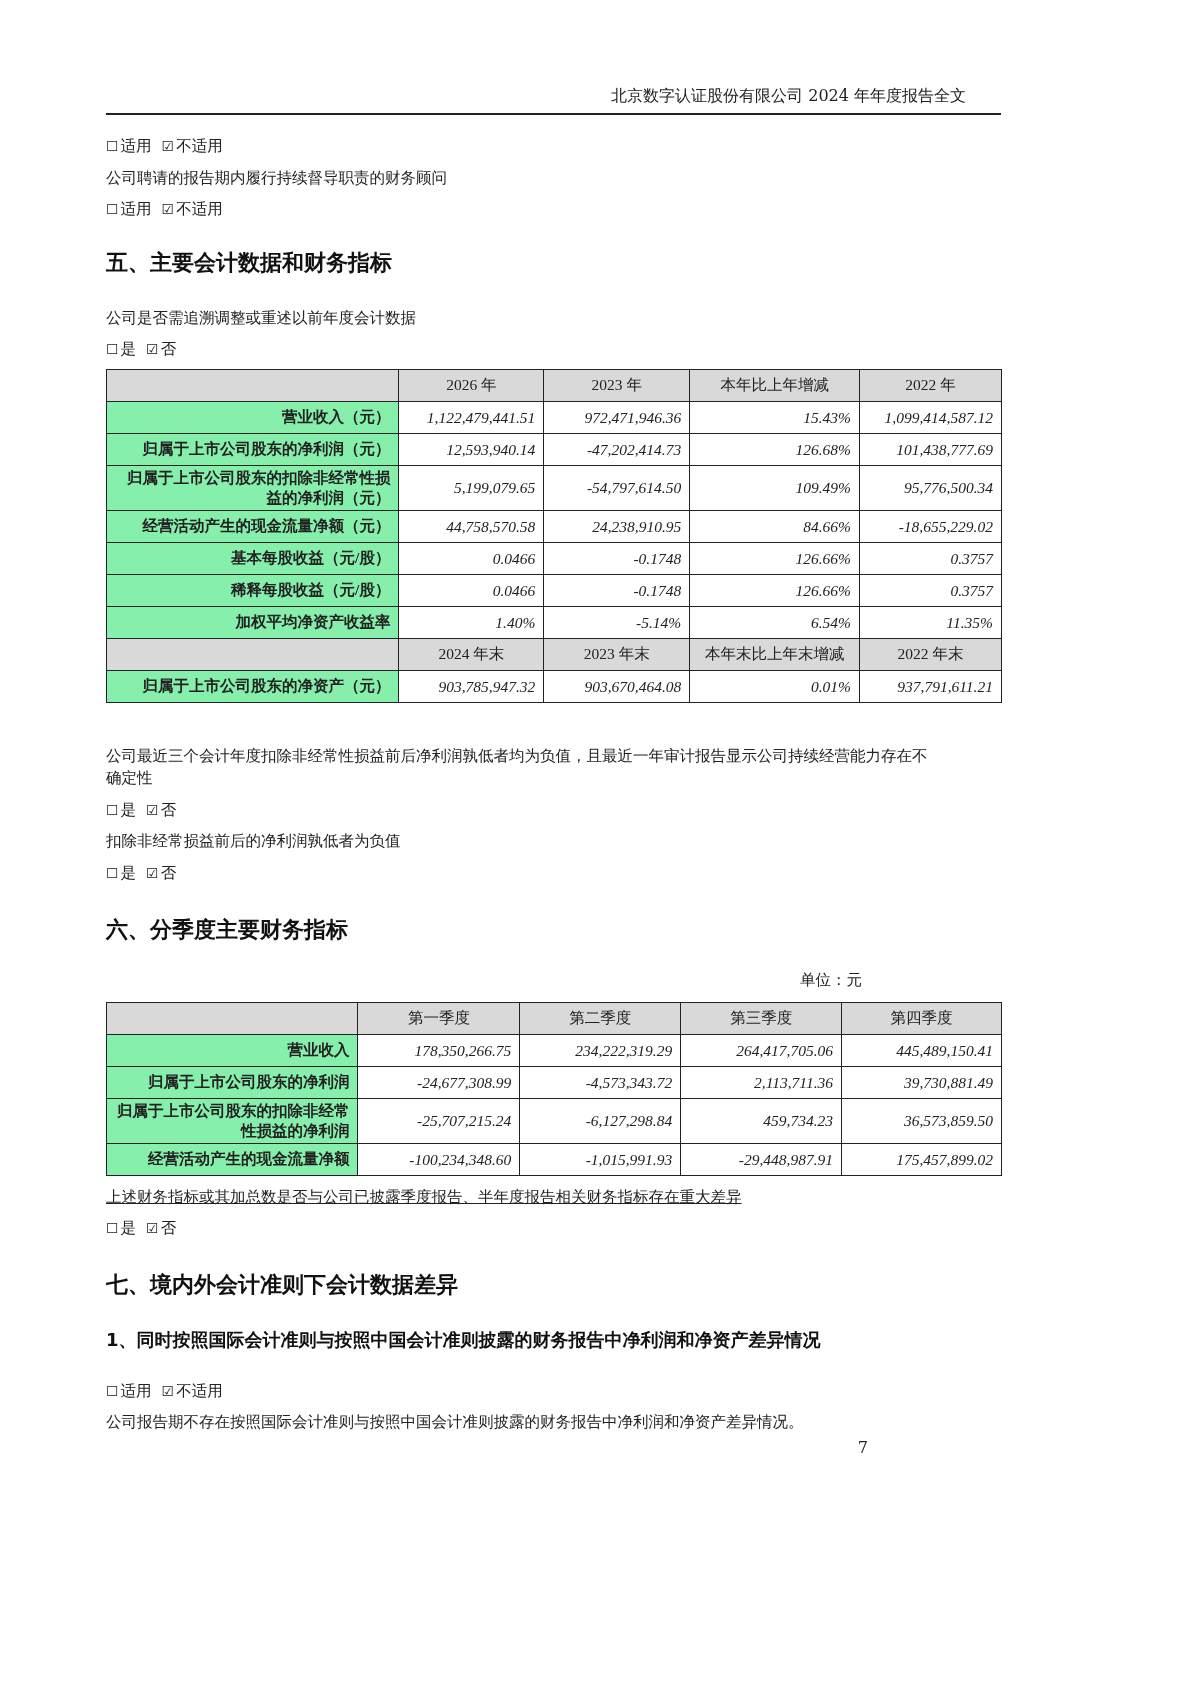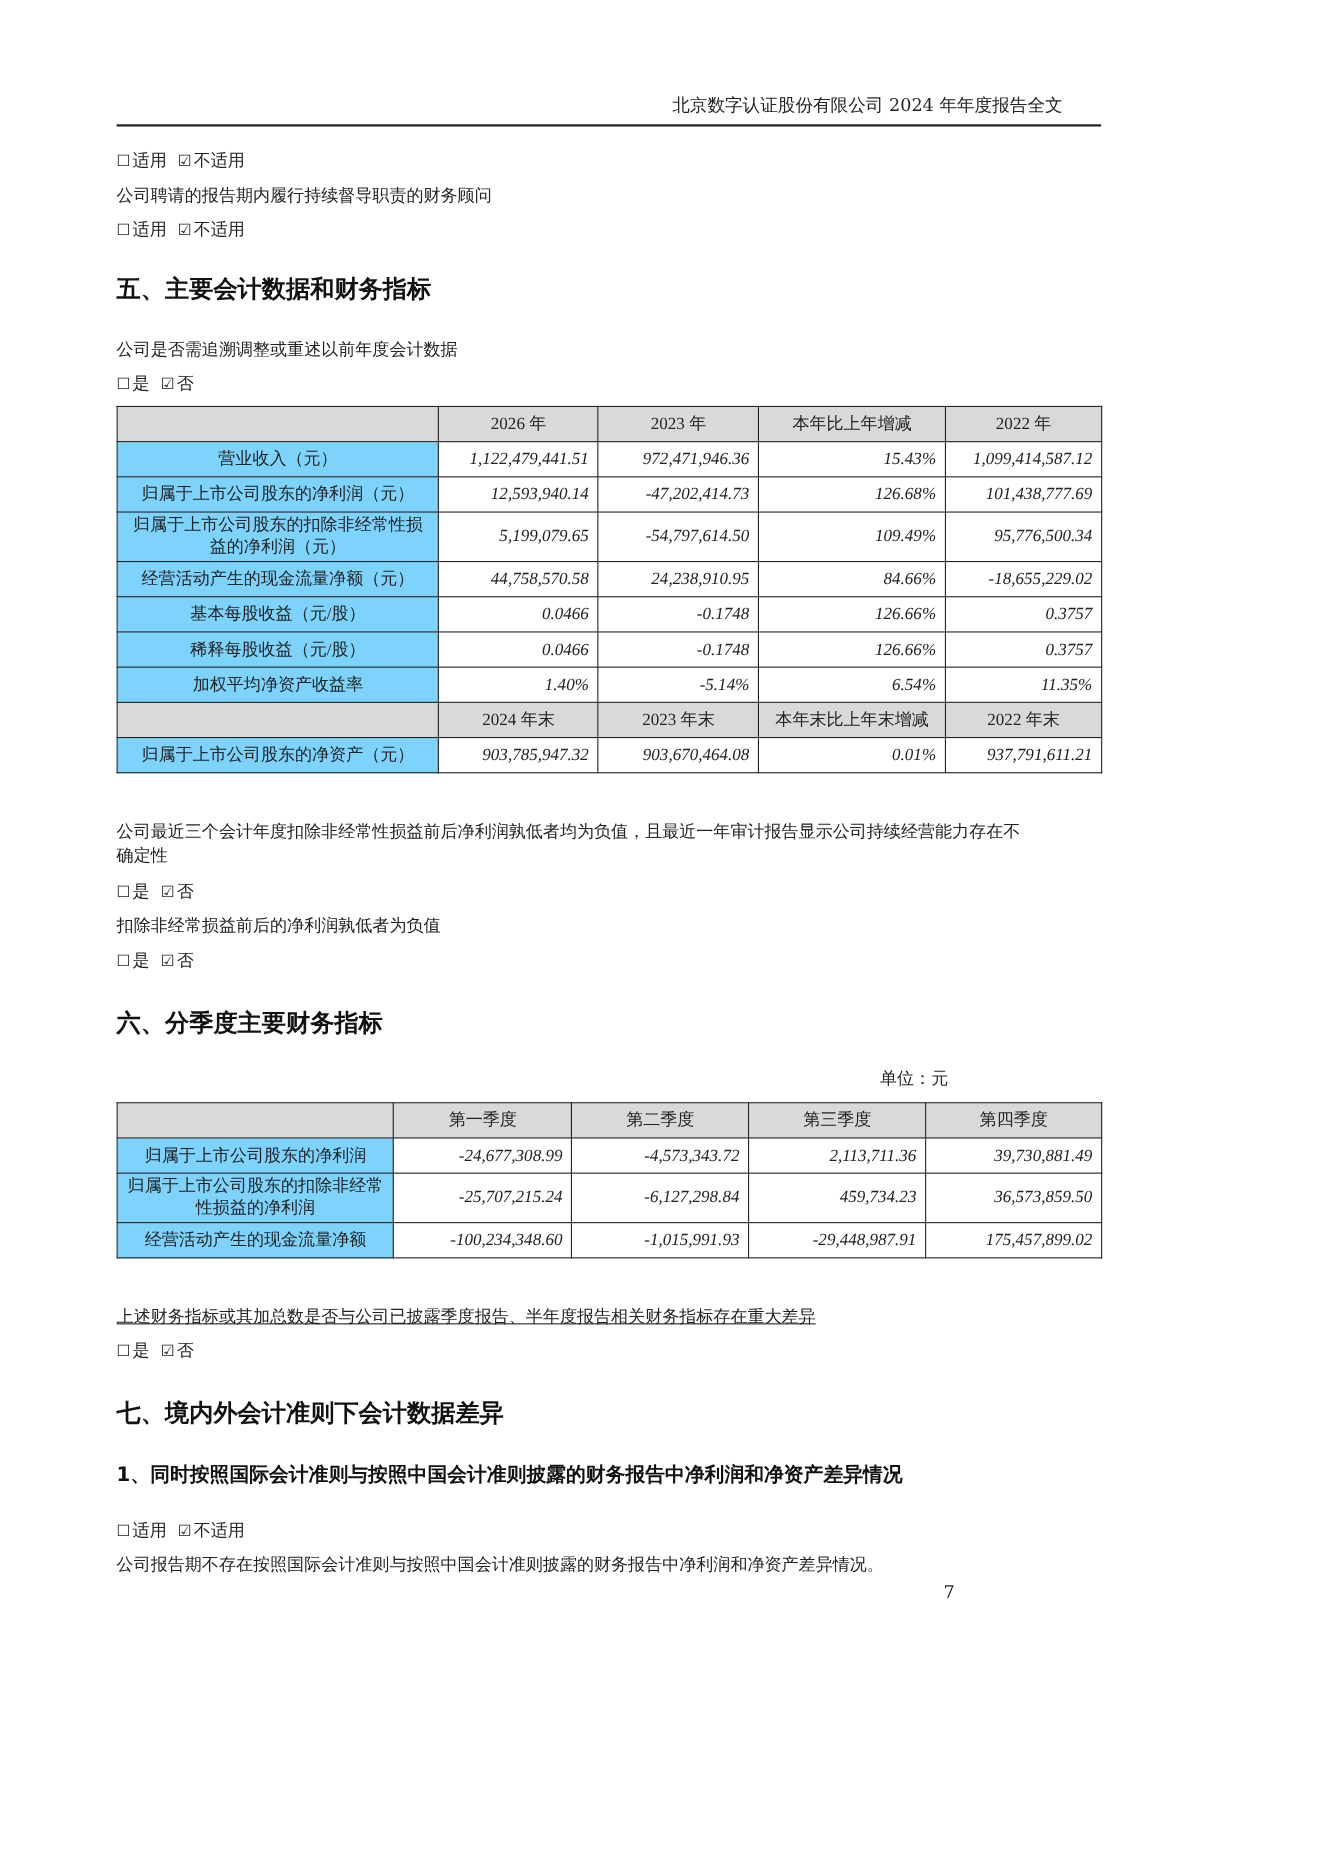--- a/index.html
+++ b/index.html
@@ -31,21 +31,21 @@
   .cb { display: inline-block; margin-right: 10px; }
   .cb .box { font-family: "DejaVu Sans", sans-serif; font-size: 14px; margin-right: 2px; }
   table.fin {
     position: absolute; left: 106px; border-collapse: collapse;
     font-size: 15.5px; color: #222;
   }
   table.fin td {
     border: 1.5px solid #222; padding: 0 8px; height: 31px; vertical-align: middle;
     font-family: "Liberation Serif", "DejaVu Serif", serif;
   }
-  table.fin td.lbl { background: #7dd3fc; text-align: center; }
+  table.fin td.lbl { background: #86efac; text-align: right; font-weight: bold; }
   table.fin td.hd { background: #d9d9d9; text-align: center; }
   table.fin td.num { text-align: right; background: #ffffff; font-style: italic; }
   table.fin tr.tall td { height: 44px; line-height: 20px; }
   .unit { position: absolute; right: 206px; font-size: 15.5px; }
   .pagenum { position: absolute; right: 200px; font-size: 16px; }
 </style>
 </head>
 <body>
 
 <div class="page">
@@ -172,20 +172,27 @@
     </colgroup>
     <tbody>
         <tr>
       <td class="hd"></td>
       <td class="hd">第一季度</td>
       <td class="hd">第二季度</td>
       <td class="hd">第三季度</td>
       <td class="hd">第四季度</td>
     </tr>
     <tr>
+      <td class="lbl">营业收入</td>
+      <td class="num">178,350,266.75</td>
+      <td class="num">234,222,319.29</td>
+      <td class="num">264,417,705.06</td>
+      <td class="num">445,489,150.41</td>
+    </tr>
+    <tr>
       <td class="lbl">归属于上市公司股东的净利润</td>
       <td class="num">-24,677,308.99</td>
       <td class="num">-4,573,343.72</td>
       <td class="num">2,113,711.36</td>
       <td class="num">39,730,881.49</td>
     </tr>
     <tr class="tall">
       <td class="lbl">归属于上市公司股东的扣除非经常性损益的净利润</td>
       <td class="num">-25,707,215.24</td>
       <td class="num">-6,127,298.84</td>

